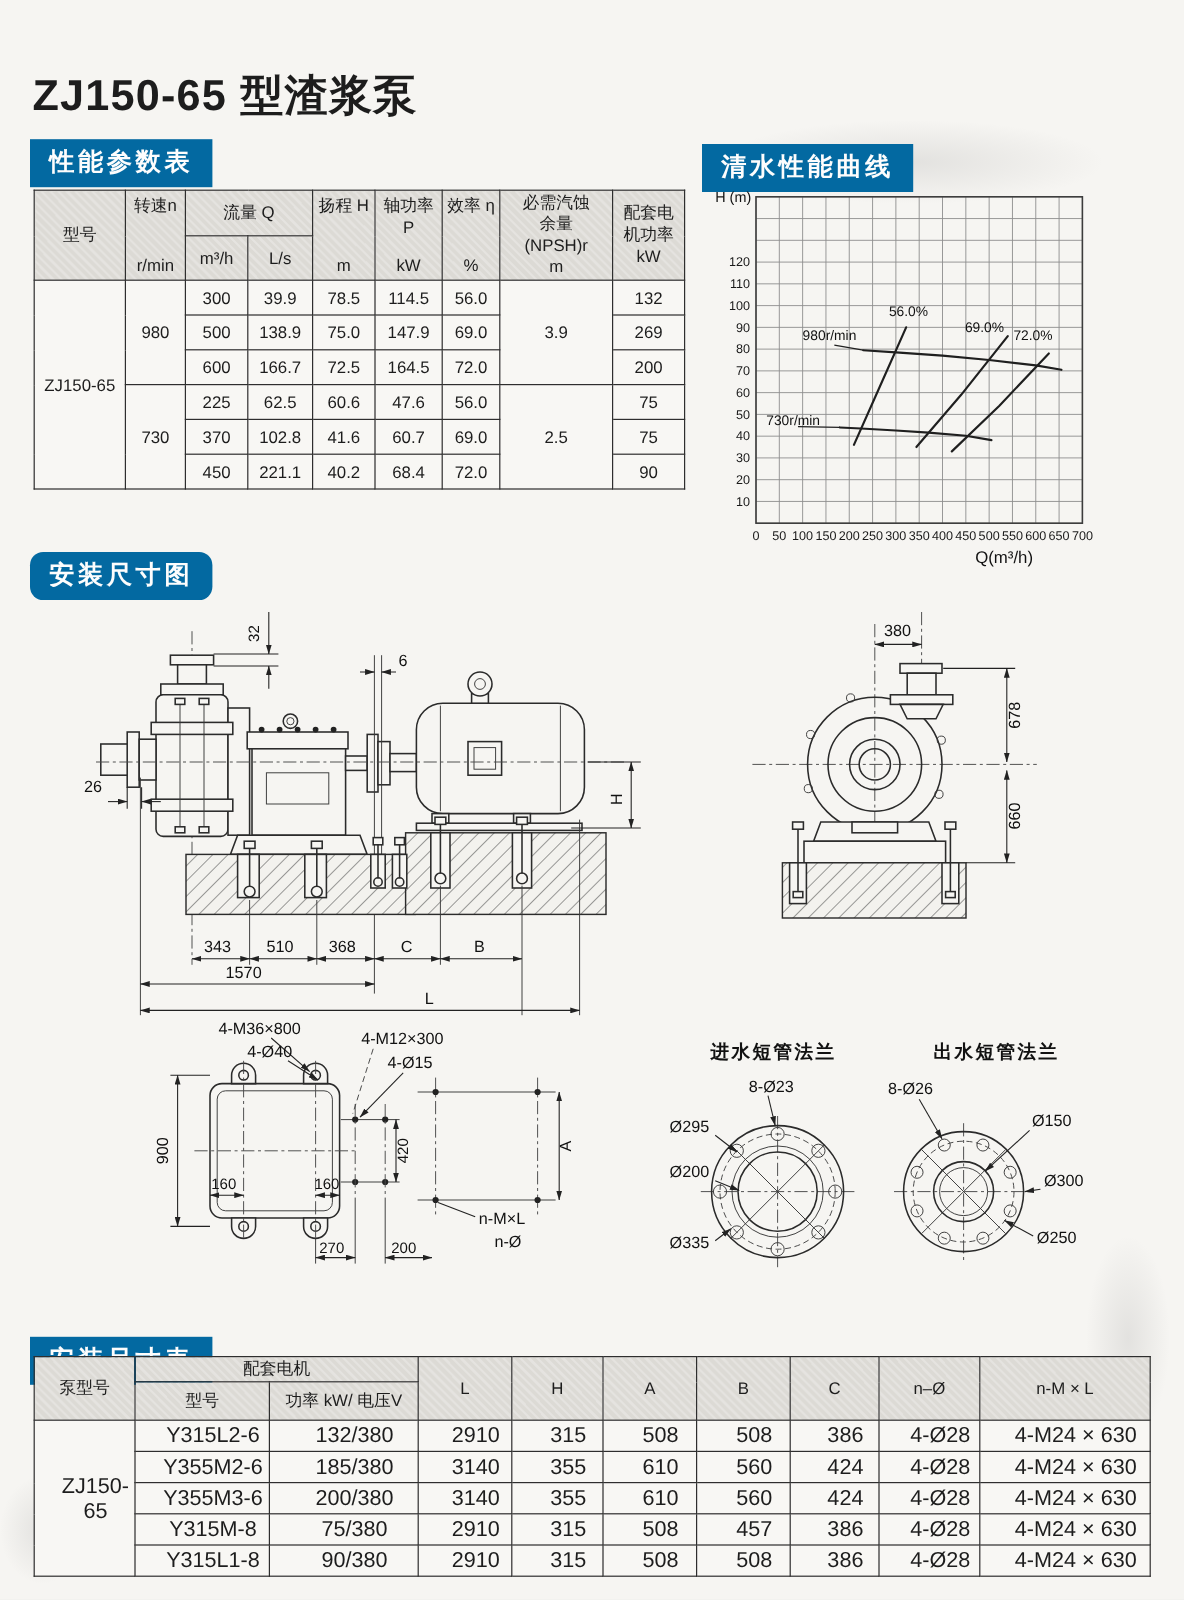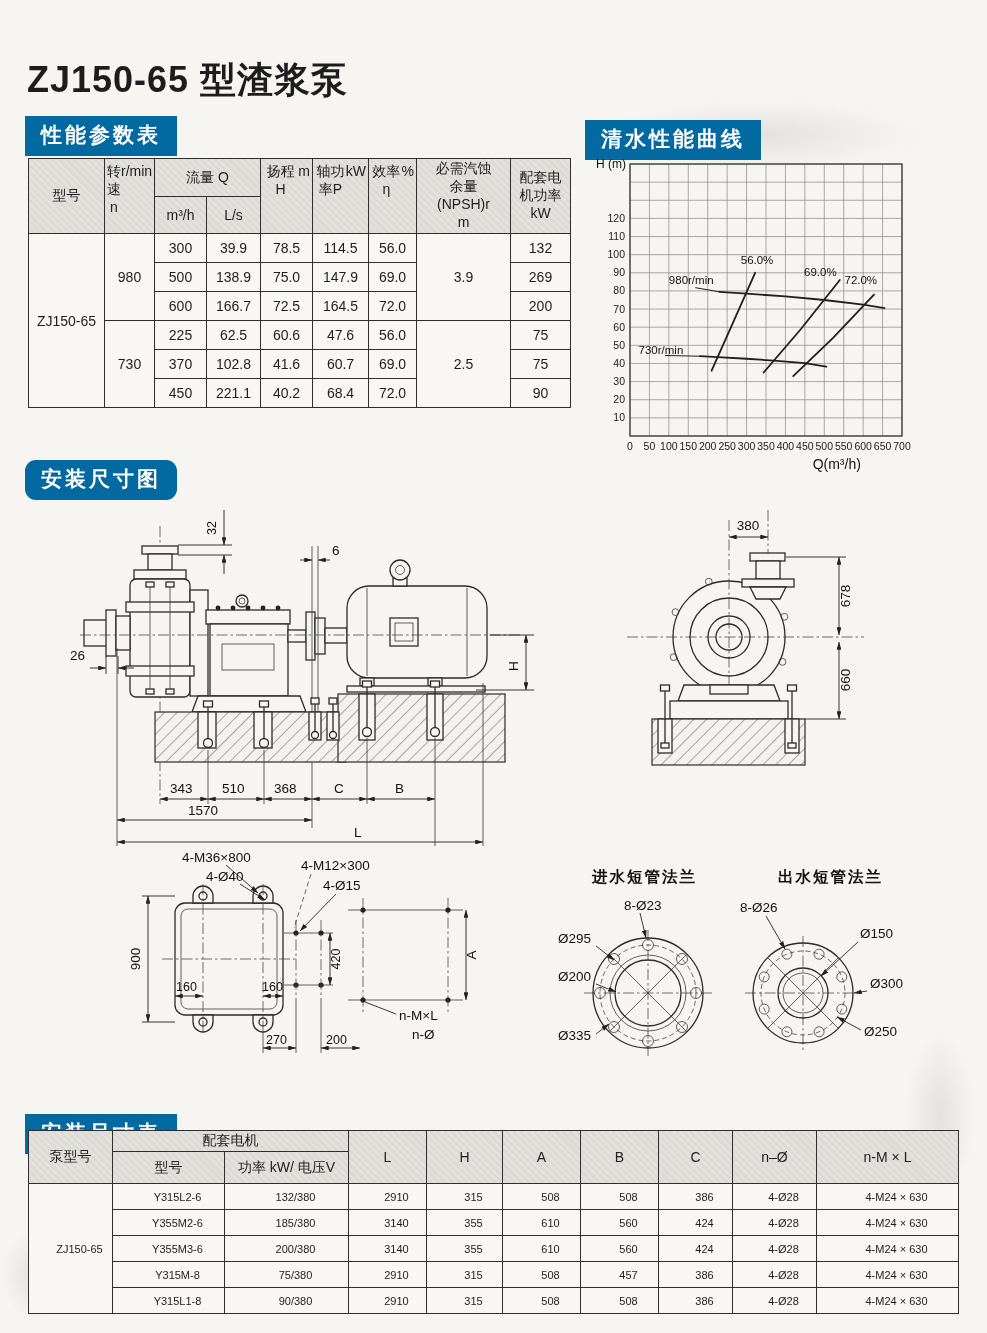--- a/index.html
+++ b/index.html
@@ -7,25 +7,25 @@
   .page{position:relative;width:987px;height:1333px;background:#f6f5f2;overflow:hidden;color:#1d1d1d;}
   .page-title{position:absolute;left:27px;top:56px;font-size:36px;font-weight:bold;letter-spacing:1px;}
   .sec-box{position:absolute;background:#0369a1;color:#fdfdfd;font-size:21px;font-weight:bold;
            letter-spacing:3px;padding:5px 16px 7px 16px;}
   table{border-collapse:collapse;table-layout:fixed;}
   td,th{border:1.6px solid #2e2e2e;text-align:center;vertical-align:middle;
         font-size:14px;font-weight:normal;padding:1px 2px;overflow:hidden;}
   .thc{background:#dcdad5;background-image:repeating-linear-gradient(45deg,rgba(255,255,255,.25) 0 2px,rgba(0,0,0,0) 2px 5px);}
   .tbc{background:#f8f7f4;}
   .preline{white-space:pre-line;line-height:1.28;}
-  .spread{display:flex;justify-content:space-between;min-height:66px;padding:3px 0;}
+  .spread{display:flex;flex-direction:column;justify-content:space-between;min-height:66px;padding:3px 0;}
   .perf{position:absolute;left:28px;top:158px;width:542px;}
   .perf td{height:26px;}
   .inst{position:absolute;left:28px;top:1130px;width:930px;}
-  .inst td{height:23px;font-size:11px;padding-left:20px;}
+  .inst td{height:23px;font-size:18px;padding-left:20px;}
   .drawsvg{position:absolute;}
   .ln{stroke:#2b2b2b;stroke-width:1.3;fill:none;}
   .lnf{stroke:#2b2b2b;stroke-width:1.3;fill:#f6f5f2;}
   .thin{stroke:#3a3a3a;stroke-width:0.8;fill:none;}
   .cl{stroke:#4a4a4a;stroke-width:0.8;fill:none;stroke-dasharray:11 3 2.5 3;}
   .dim{stroke:#222;stroke-width:0.9;fill:none;}
   .dash{stroke:#444;stroke-width:0.8;fill:none;stroke-dasharray:5 3;}
   .dt{font-size:12.5px;fill:#111;}
   .dtb{font-size:13.5px;fill:#111;}
   .ftitle{font-size:15.5px;font-weight:bold;fill:#111;letter-spacing:2px;}

